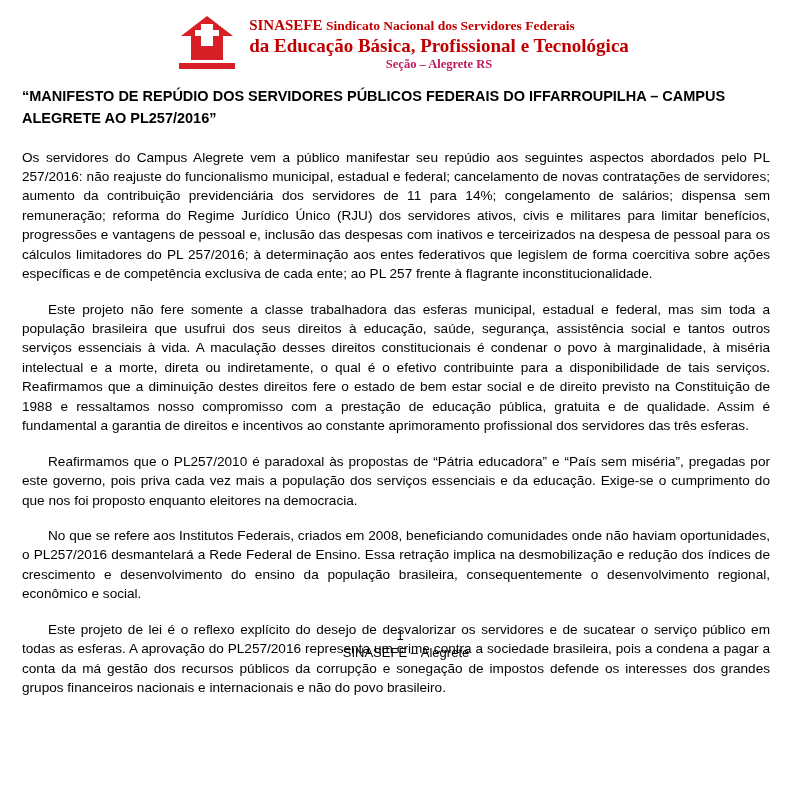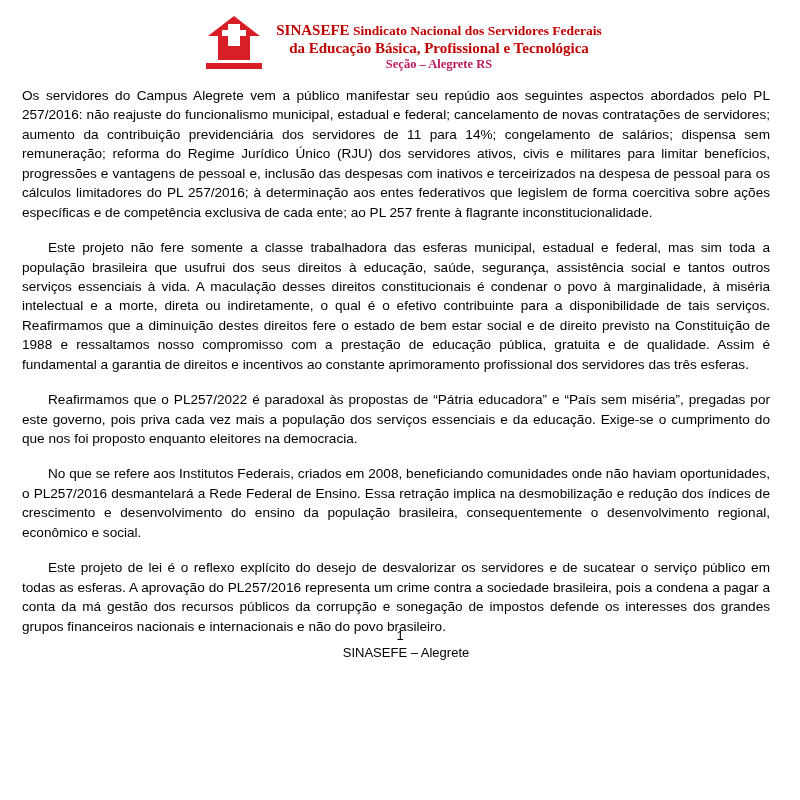--- a/index.html
+++ b/index.html
@@ -53,21 +53,21 @@
     color: #c00000;
     white-space: nowrap;
   }
   .org-name .sigla {
     color: #c00000;
     font-size: 15px;
   }
   .org-line2 {
     font-family: "Liberation Serif", serif;
     font-weight: bold;
-    font-size: 15px;
+    font-size: 19px;
     color: #c00000;
     text-align: center;
   }
   .org-line3 {
     font-family: "Liberation Serif", serif;
     font-weight: bold;
     font-size: 12.5px;
     color: #be185d;
     text-align: center;
   }
@@ -124,25 +124,26 @@
         <div class="org-name">
           <span class="sigla">SINASEFE</span>
           <span>Sindicato Nacional dos Servidores Federais</span>
         </div>
         <div class="org-line2">da Educação Básica, Profissional e Tecnológica</div>
         <div class="org-line3">Seção – Alegrete RS</div>
       </div>
     </div>
   </div>
 
+  <div class="doc-title">“MANIFESTO DE REPÚDIO DOS SERVIDORES PÚBLICOS FEDERAIS DO IFFARROUPILHA – CAMPUS ALEGRETE AO PL257/2016”</div>
 
   <div class="body-text">
     <p>Os servidores do Campus Alegrete vem a público manifestar seu repúdio aos seguintes aspectos abordados pelo PL 257/2016: não reajuste do funcionalismo municipal, estadual e federal; cancelamento de novas contratações de servidores; aumento da contribuição previdenciária dos servidores de 11 para 14%; congelamento de salários; dispensa sem remuneração; reforma do Regime Jurídico Único (RJU) dos servidores ativos, civis e militares para limitar benefícios, progressões e vantagens de pessoal e, inclusão das despesas com inativos e terceirizados na despesa de pessoal para os cálculos limitadores do PL 257/2016; à determinação aos entes federativos que legislem de forma coercitiva sobre ações específicas e de competência exclusiva de cada ente; ao PL 257 frente à flagrante inconstitucionalidade.</p>
     <p class="indent">Este projeto não fere somente a classe trabalhadora das esferas municipal, estadual e federal, mas sim toda a população brasileira que usufrui dos seus direitos à educação, saúde, segurança, assistência social e tantos outros serviços essenciais à vida. A maculação desses direitos constitucionais é condenar o povo à marginalidade, à miséria intelectual e a morte, direta ou indiretamente, o qual é o efetivo contribuinte para a disponibilidade de tais serviços. Reafirmamos que a diminuição destes direitos fere o estado de bem estar social e de direito previsto na Constituição de 1988 e ressaltamos nosso compromisso com a prestação de educação pública, gratuita e de qualidade. Assim é fundamental a garantia de direitos e incentivos ao constante aprimoramento profissional dos servidores das três esferas.</p>
-    <p class="indent">Reafirmamos que o PL257/2022 é paradoxal às propostas de “Pátria educadora” e “País sem miséria”, pregadas por este governo, pois priva cada vez mais a população dos serviços essenciais e da educação. Exige-se o cumprimento do que nos foi proposto enquanto eleitores na democracia.</p>
+    <p class="indent">Reafirmamos que o PL257/2010 é paradoxal às propostas de “Pátria educadora” e “País sem miséria”, pregadas por este governo, pois priva cada vez mais a população dos serviços essenciais e da educação. Exige-se o cumprimento do que nos foi proposto enquanto eleitores na democracia.</p>
     <p class="indent">No que se refere aos Institutos Federais, criados em 2008, beneficiando comunidades onde não haviam oportunidades, o PL257/2016 desmantelará a Rede Federal de Ensino. Essa retração implica na desmobilização e redução dos índices de crescimento e desenvolvimento do ensino da população brasileira, consequentemente o desenvolvimento regional, econômico e social.</p>
     <p class="indent">Este projeto de lei é o reflexo explícito do desejo de desvalorizar os servidores e de sucatear o serviço público em todas as esferas. A aprovação do PL257/2016 representa um crime contra a sociedade brasileira, pois a condena a pagar a conta da má gestão dos recursos públicos da corrupção e sonegação de impostos defende os interesses dos grandes grupos financeiros nacionais e internacionais e não do povo brasileiro.</p>
   </div>
 
   <div class="footer">
     <span class="pagenum">1</span>
     <span class="footer-label">SINASEFE – Alegrete</span>
   </div>
 
 </div>

